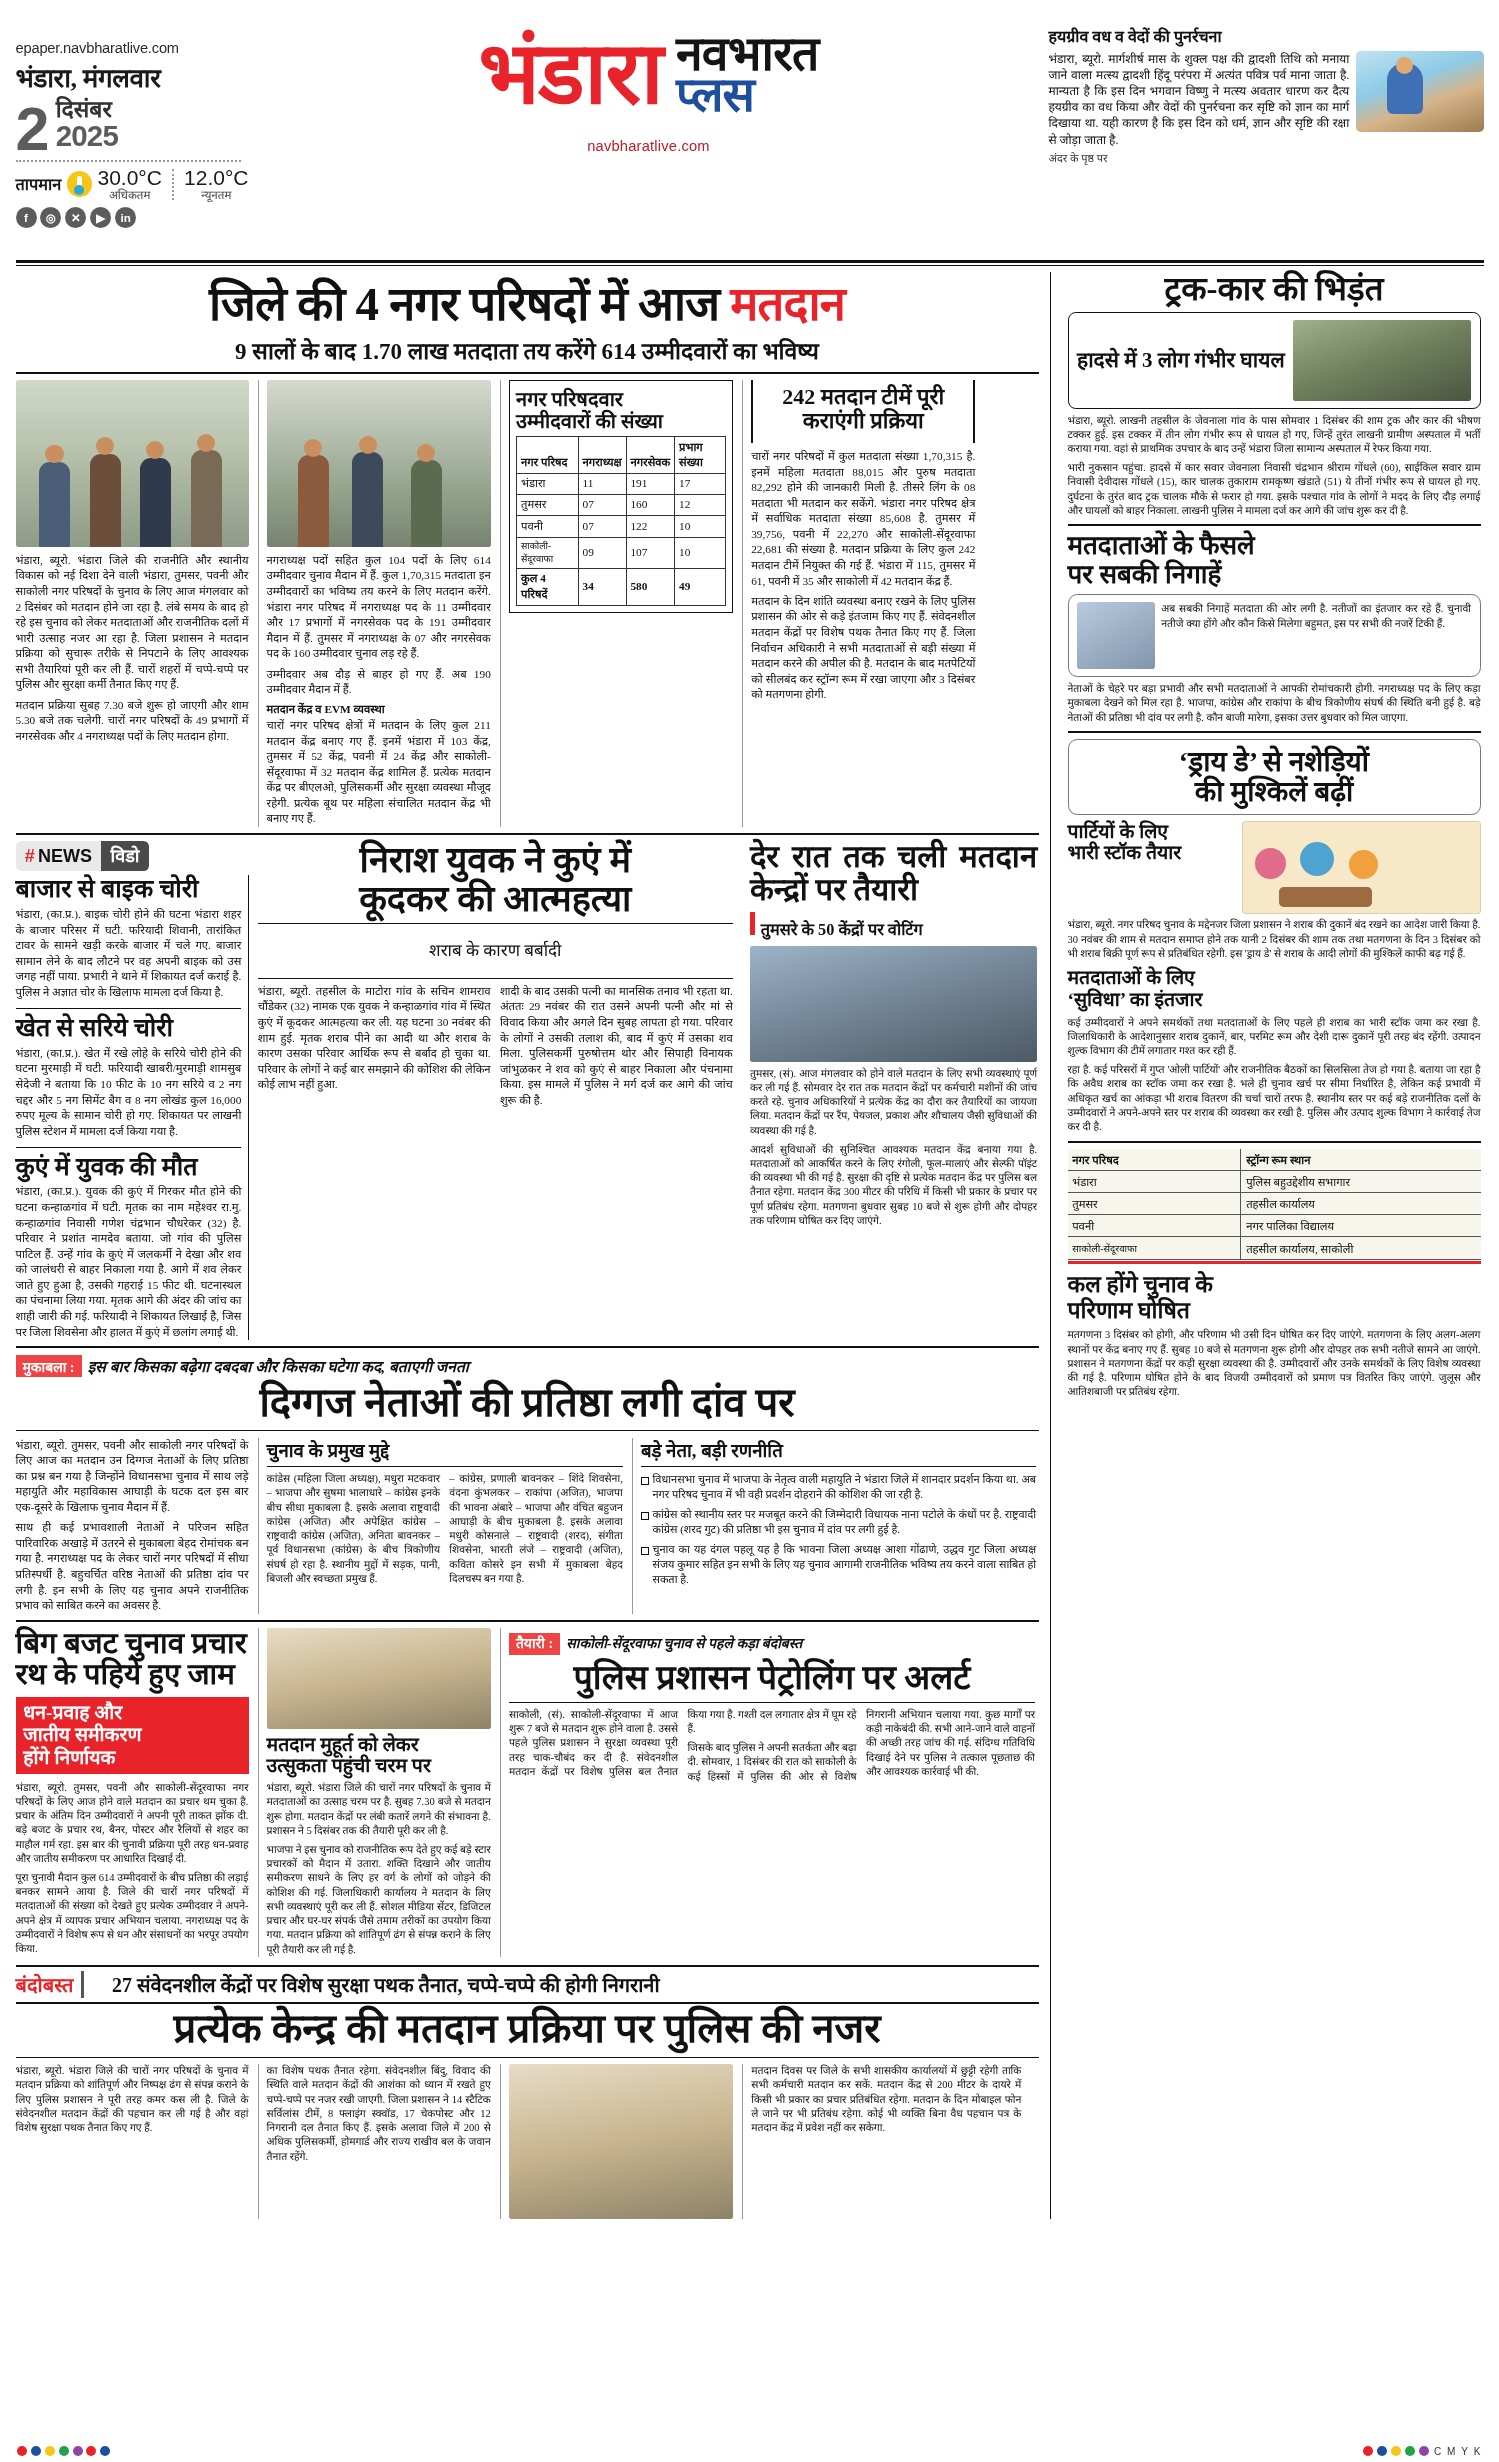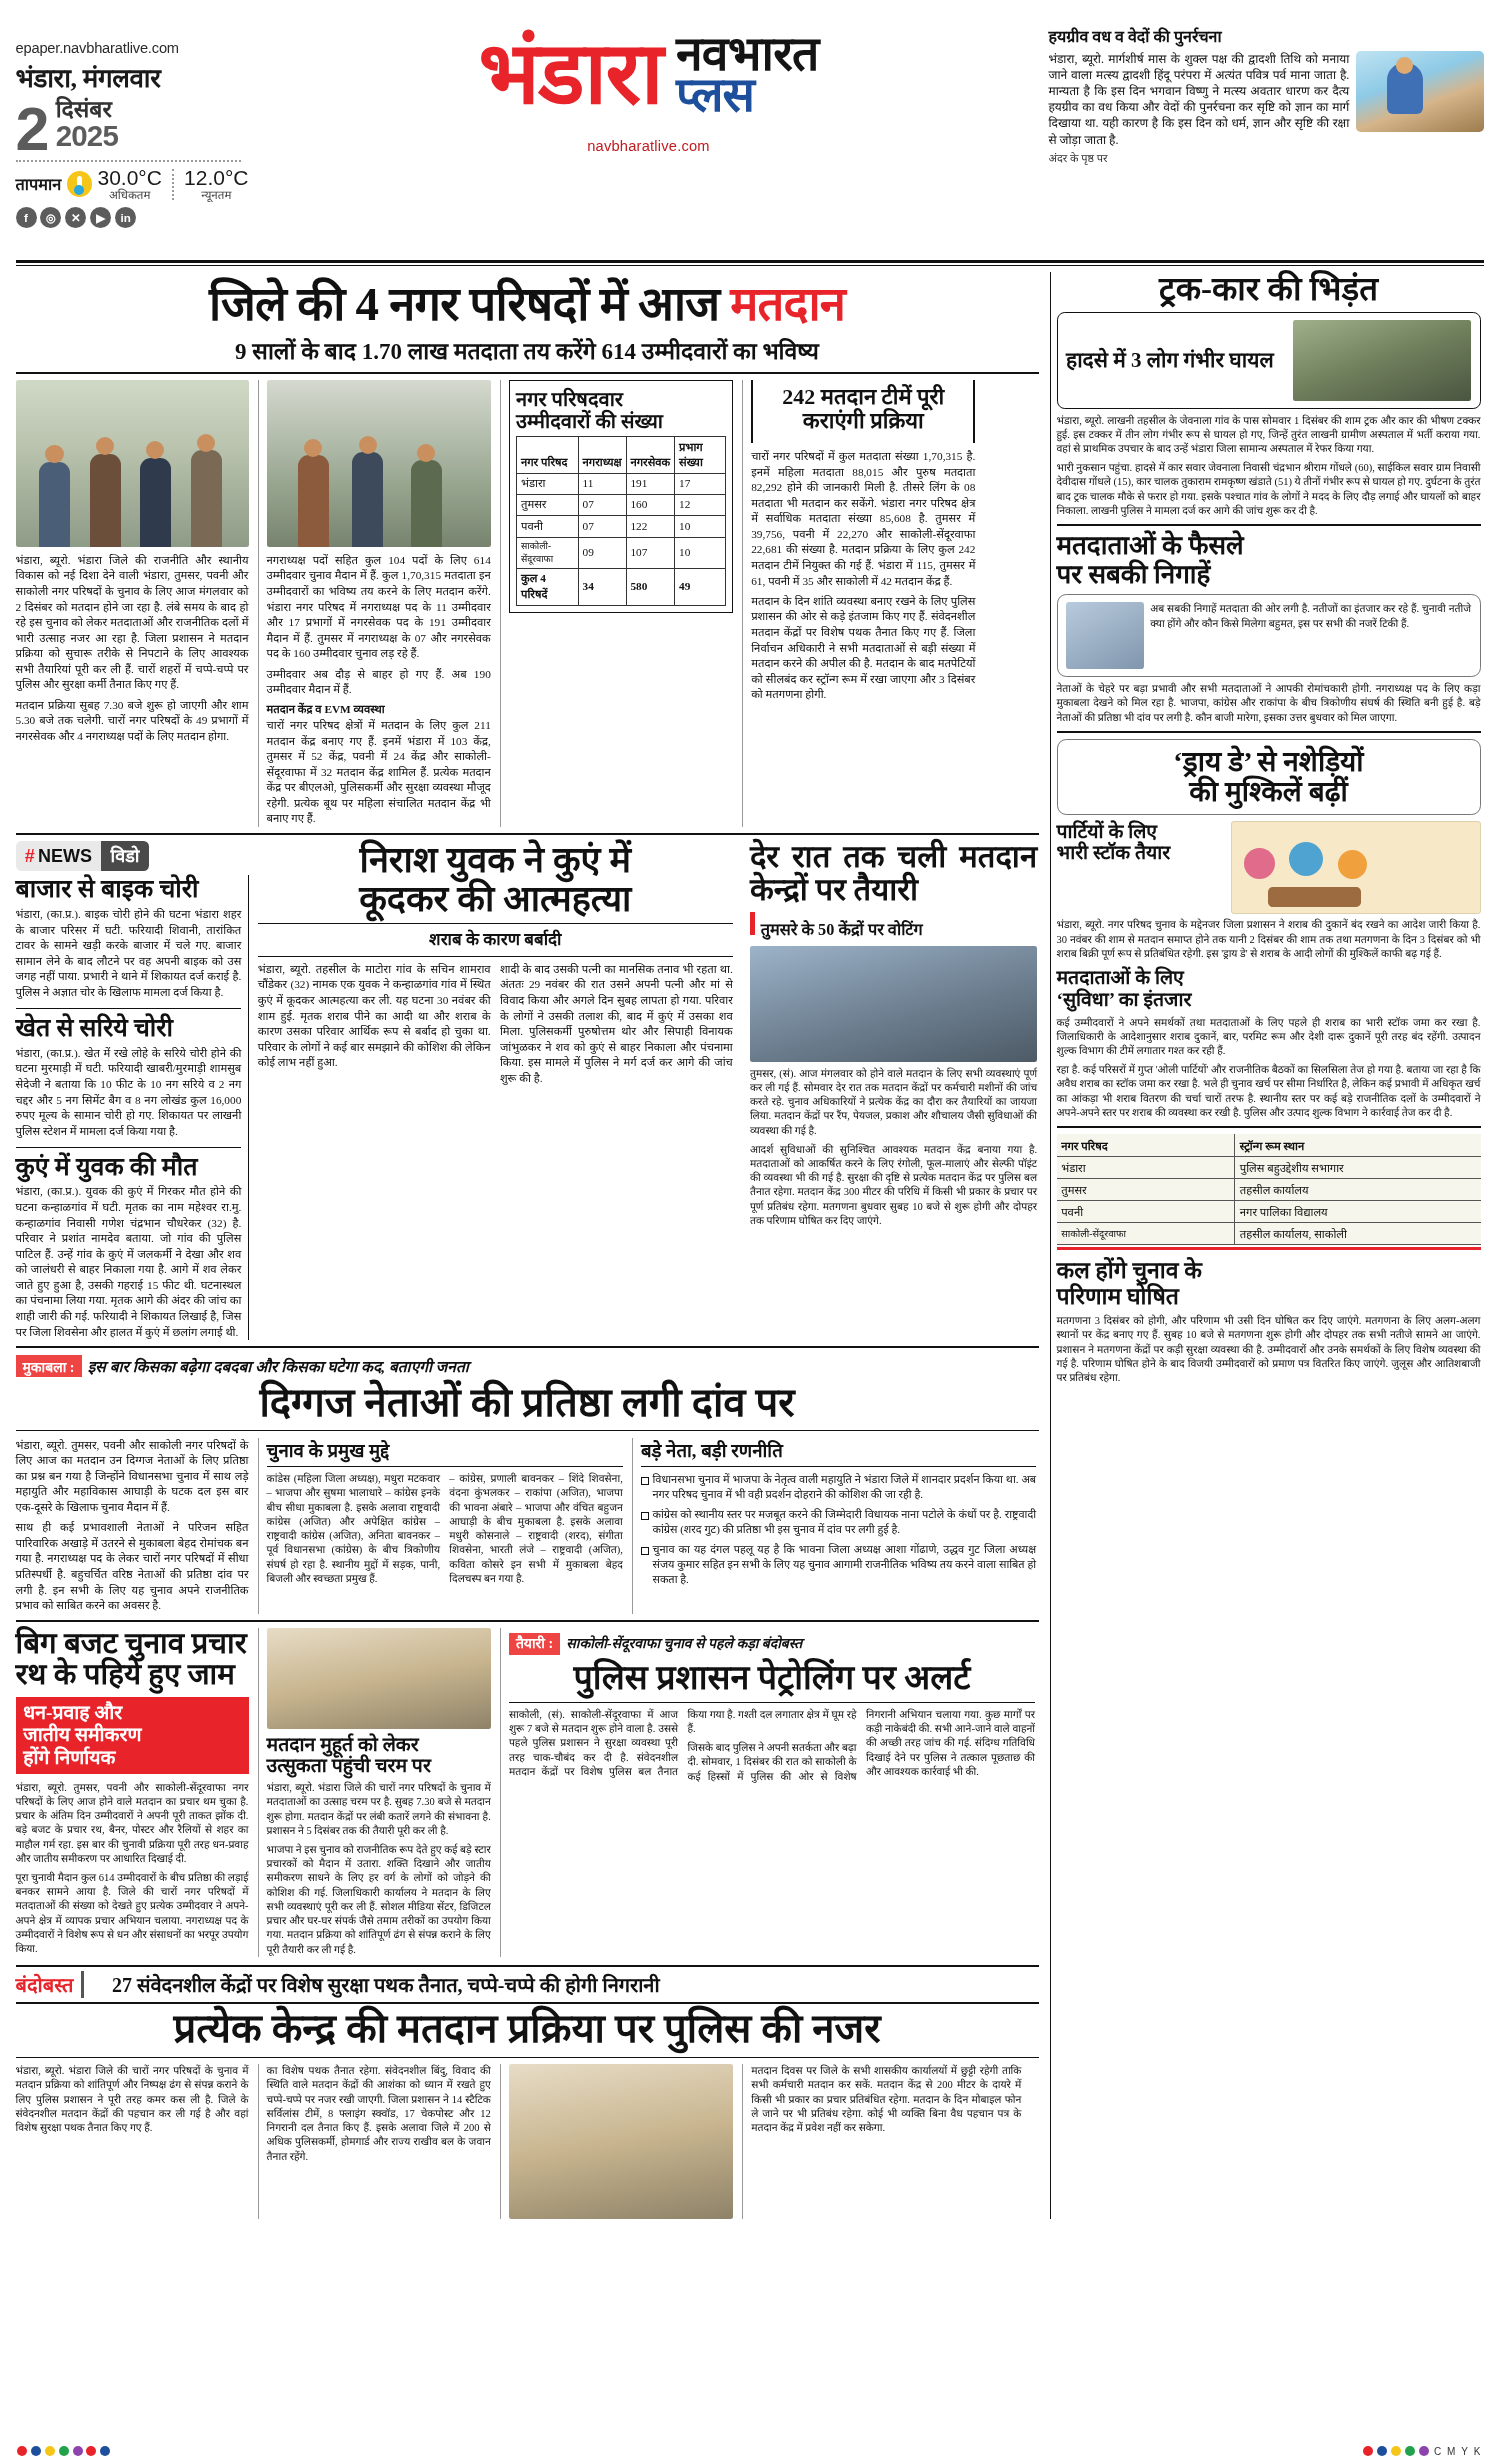--- a/index.html
+++ b/index.html
@@ -55,21 +55,21 @@
   .mhr-img::before { content:""; position:absolute; left:31px; top:12.4px; width:36px; height:51px; border-radius:17px 17px 6.2px 6.2px; background:#3f6fb5; }
   .mhr-img::after { content:""; position:absolute; left:40px; top:6.2px; width:17px; height:17px; border-radius:50%; background:#e0a96d; }
   .mhr-more { font-size:11px; color:#333; margin-top:2.3px; }
 
   hr.rule-thick { border:none; border-top:3.9px solid #111; margin:4.7px 0 0 0; }
   hr.rule-thin  { border:none; border-top:1.6px solid #111; margin:2.3px 0 0 0; }
 
   
   .cols { display:flex; gap:11px; margin-top:6.2px; }
   .col-main { width:1023px; }
-  .col-right { width:431px; border-left:1.6px solid #111; padding-left:6px; }
+  .col-right { width:431px; border-left:1.6px solid #111; padding-left:17px; }
 
   .lead-head { font-size:47px; font-weight:700; line-height:1.05; letter-spacing:-0.8px; text-align:center; margin:7.8px 0 0 0; }
   .lead-head .red { color:#e8232a; }
   .lead-sub { font-size:23px; font-weight:700; text-align:center; margin-top:4.7px; color:#111; }
   hr.rule-med { border:none; border-top:2.3px solid #111; margin:6.2px 0; }
 
   .lead-body { display:flex; gap:9.3px; margin-top:6.2px; }
   .lb-col { font-size:11.3px; line-height:1.38; text-align:justify; }
   .c1 { width:233px; } .c2 { width:233px; } .c3 { width:233px; } .c4 { width:233px; }
   .photo { width:100%; height:167px; border-radius:2.3px; position:relative; overflow:hidden;
@@ -319,21 +319,21 @@
             <div class="hl-5 mb6 mt6">कुएं में युवक की मौत</div>
             <div class="smalltxt">भंडारा, (का.प्र.). युवक की कुएं में गिरकर मौत होने की घटना कन्हाळगांव में घटी. मृतक का नाम महेश्वर रा.मु. कन्हाळगांव निवासी गणेश चंद्रभान चौधरेकर (32) है. परिवार ने प्रशांत नामदेव बताया. जो गांव की पुलिस पाटिल हैं. उन्हें गांव के कुएं में जलकर्मी ने देखा और शव को जालंधरी से बाहर निकाला गया है. आगे में शव लेकर जाते हुए हुआ है, उसकी गहराई 15 फीट थी. घटनास्थल का पंचनामा लिया गया. मृतक आगे की अंदर की जांच का शाही जारी की गई. फरियादी ने शिकायत लिखाई है, जिस पर जिला शिवसेना और हालत में कुएं में छलांग लगाई थी.</div>
           </div>
         </div>
 
         <div class="lb-col" style="width:475px">
           <div class="hl-3">
             <div>निराश युवक ने कुएं में</div>
             <div>कूदकर की आत्महत्या</div>
           </div>
-          <div style="border-top:1.6px solid #111;border-bottom:1.6px solid #111;margin:5.4px 0;padding:4px 0;text-align:center;font-size:17px;font-weight:700">शराब के कारण बर्बादी</div>
+          <div style="border-top:1.6px solid #111;border-bottom:1.6px solid #111;margin:5.4px 0;padding:15px 0;text-align:center;font-size:17px;font-weight:400">शराब के कारण बर्बादी</div>
           <div class="twocol">
             <div class="smalltxt">भंडारा, ब्यूरो. तहसील के माटोरा गांव के सचिन शामराव चौंडेकर (32) नामक एक युवक ने कन्हाळगांव गांव में स्थित कुएं में कूदकर आत्महत्या कर ली. यह घटना 30 नवंबर की शाम हुई. मृतक शराब पीने का आदी था और शराब के कारण उसका परिवार आर्थिक रूप से बर्बाद हो चुका था. परिवार के लोगों ने कई बार समझाने की कोशिश की लेकिन कोई लाभ नहीं हुआ.</div>
             <div class="smalltxt mt6">शादी के बाद उसकी पत्नी का मानसिक तनाव भी रहता था. अंततः 29 नवंबर की रात उसने अपनी पत्नी और मां से विवाद किया और अगले दिन सुबह लापता हो गया. परिवार के लोगों ने उसकी तलाश की, बाद में कुएं में उसका शव मिला. पुलिसकर्मी पुरुषोत्तम थोर और सिपाही विनायक जांभुळकर ने शव को कुएं से बाहर निकाला और पंचनामा किया. इस मामले में पुलिस ने मर्ग दर्ज कर आगे की जांच शुरू की है.</div>
           </div>
         </div>
 
         <div class="lb-col" style="width:295px;padding-left:7.8px" class2="vdiv">
           <div class="hl-4">देर रात तक चली मतदान केन्द्रों पर तैयारी</div>
           <div class="kicker-line">
             <span style="display:inline-block;width:4.7px;height:23px;background:#e8232a"></span>

